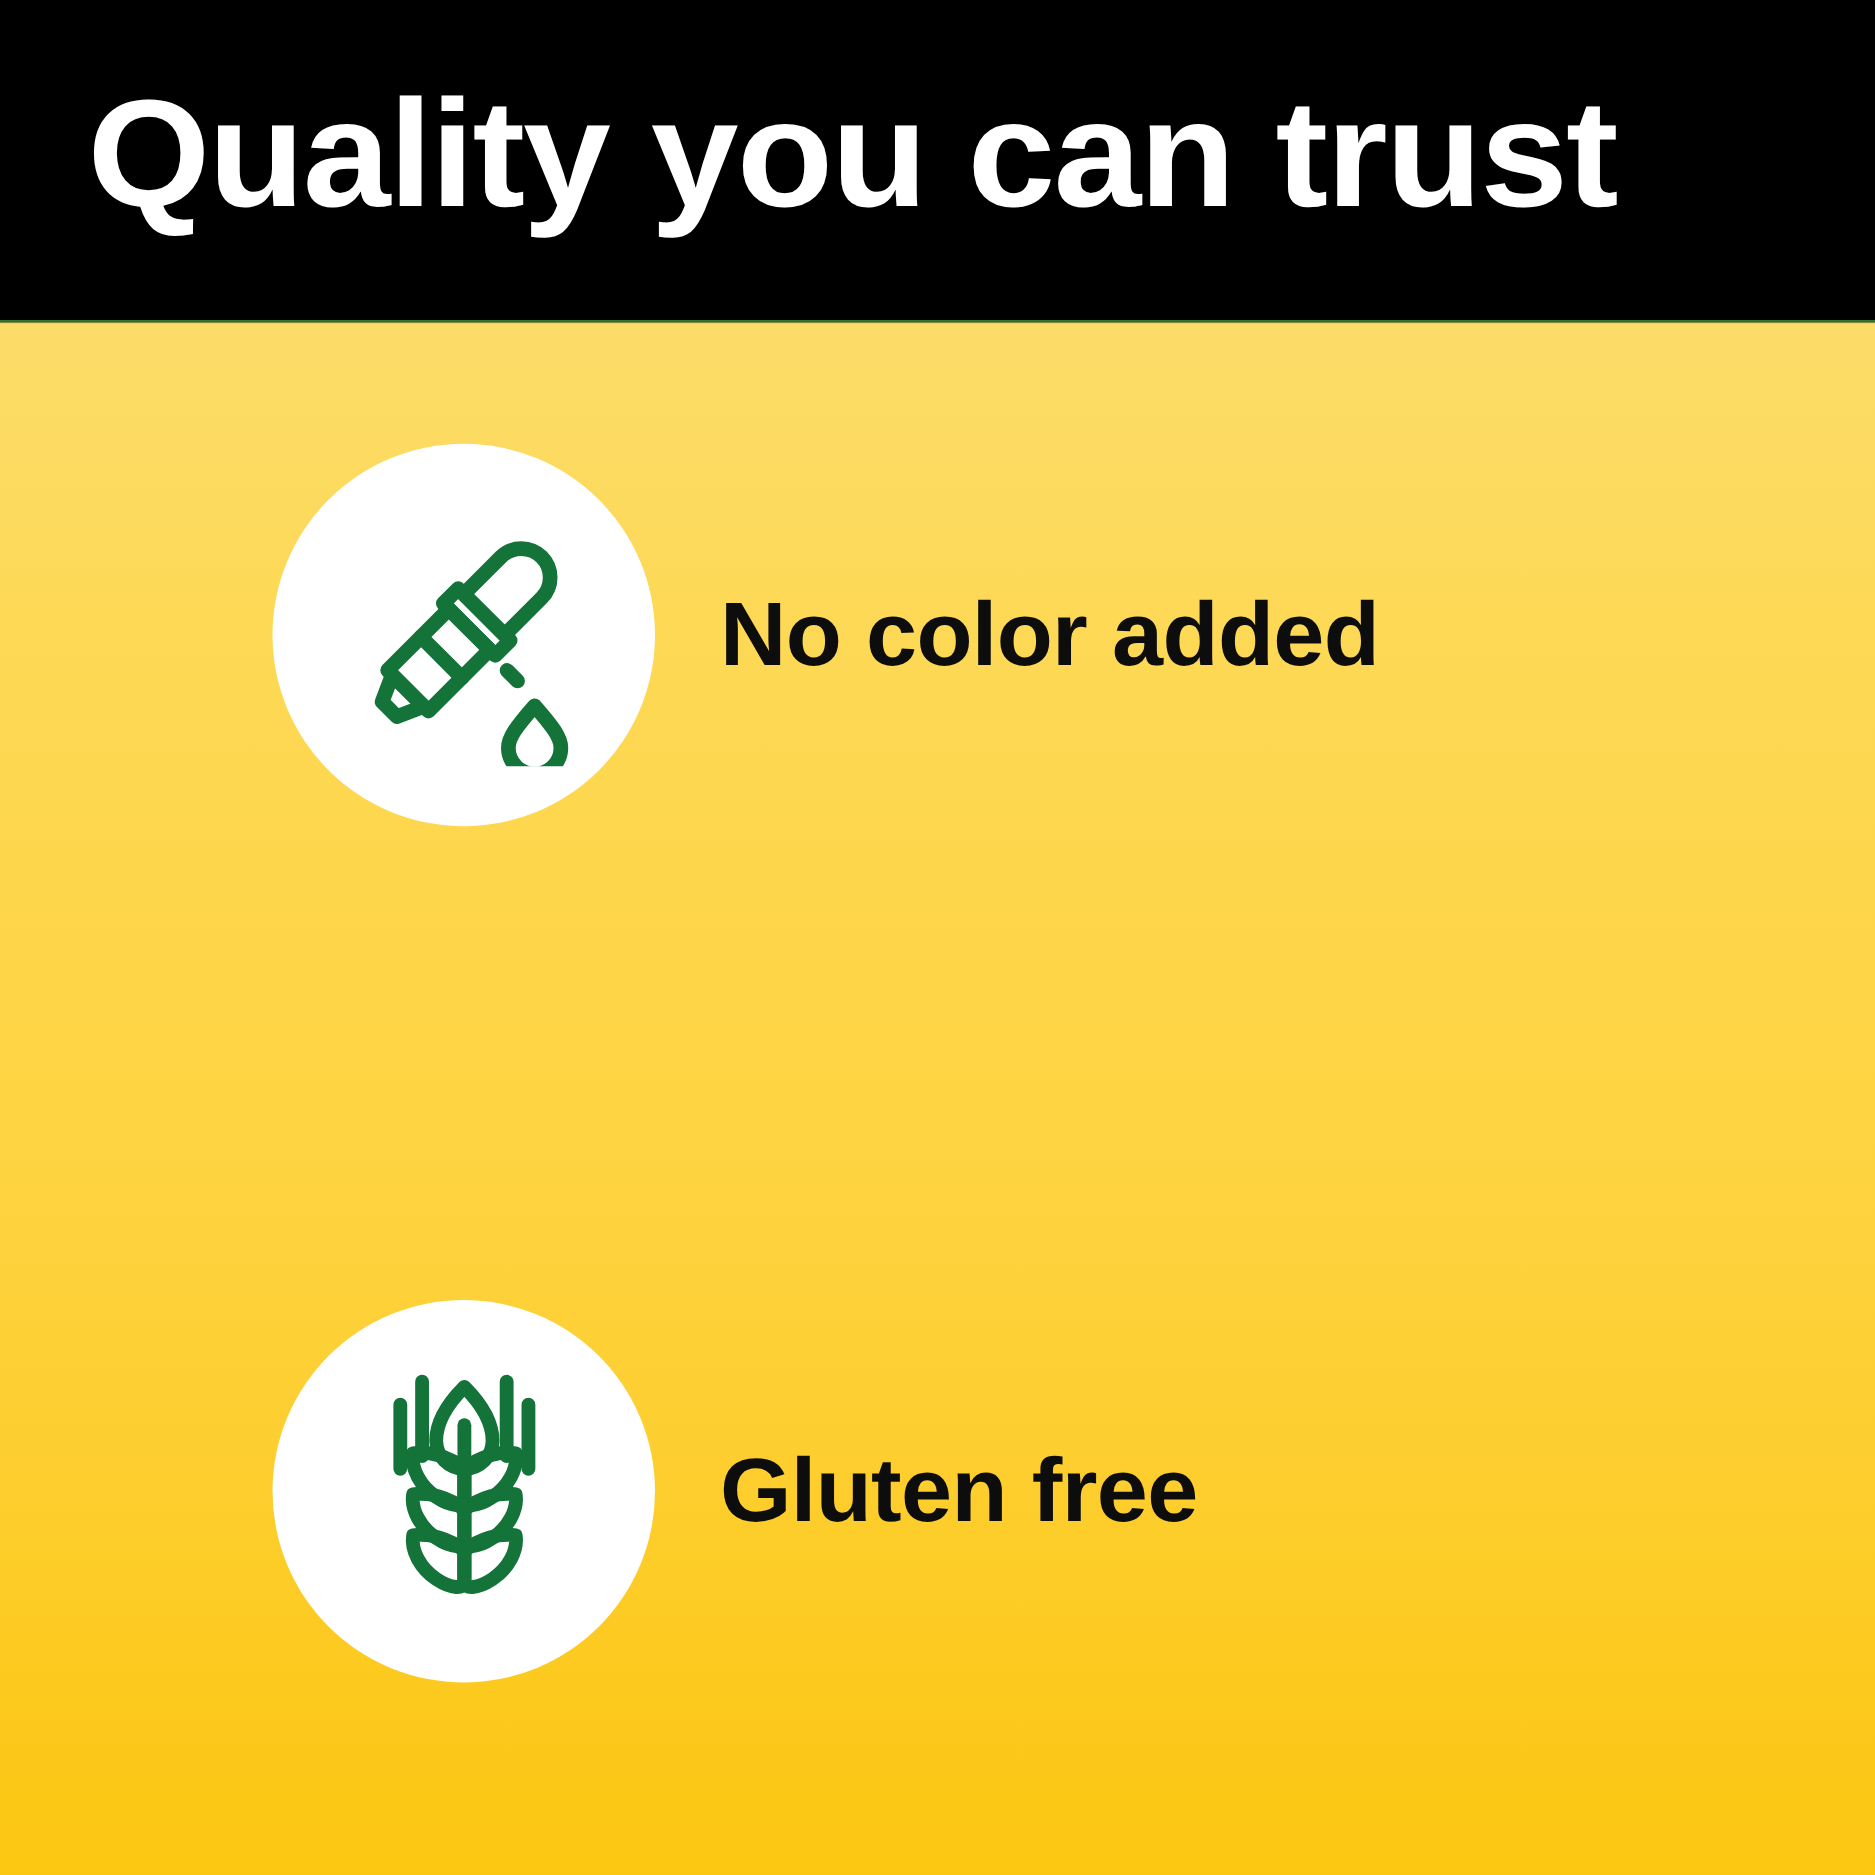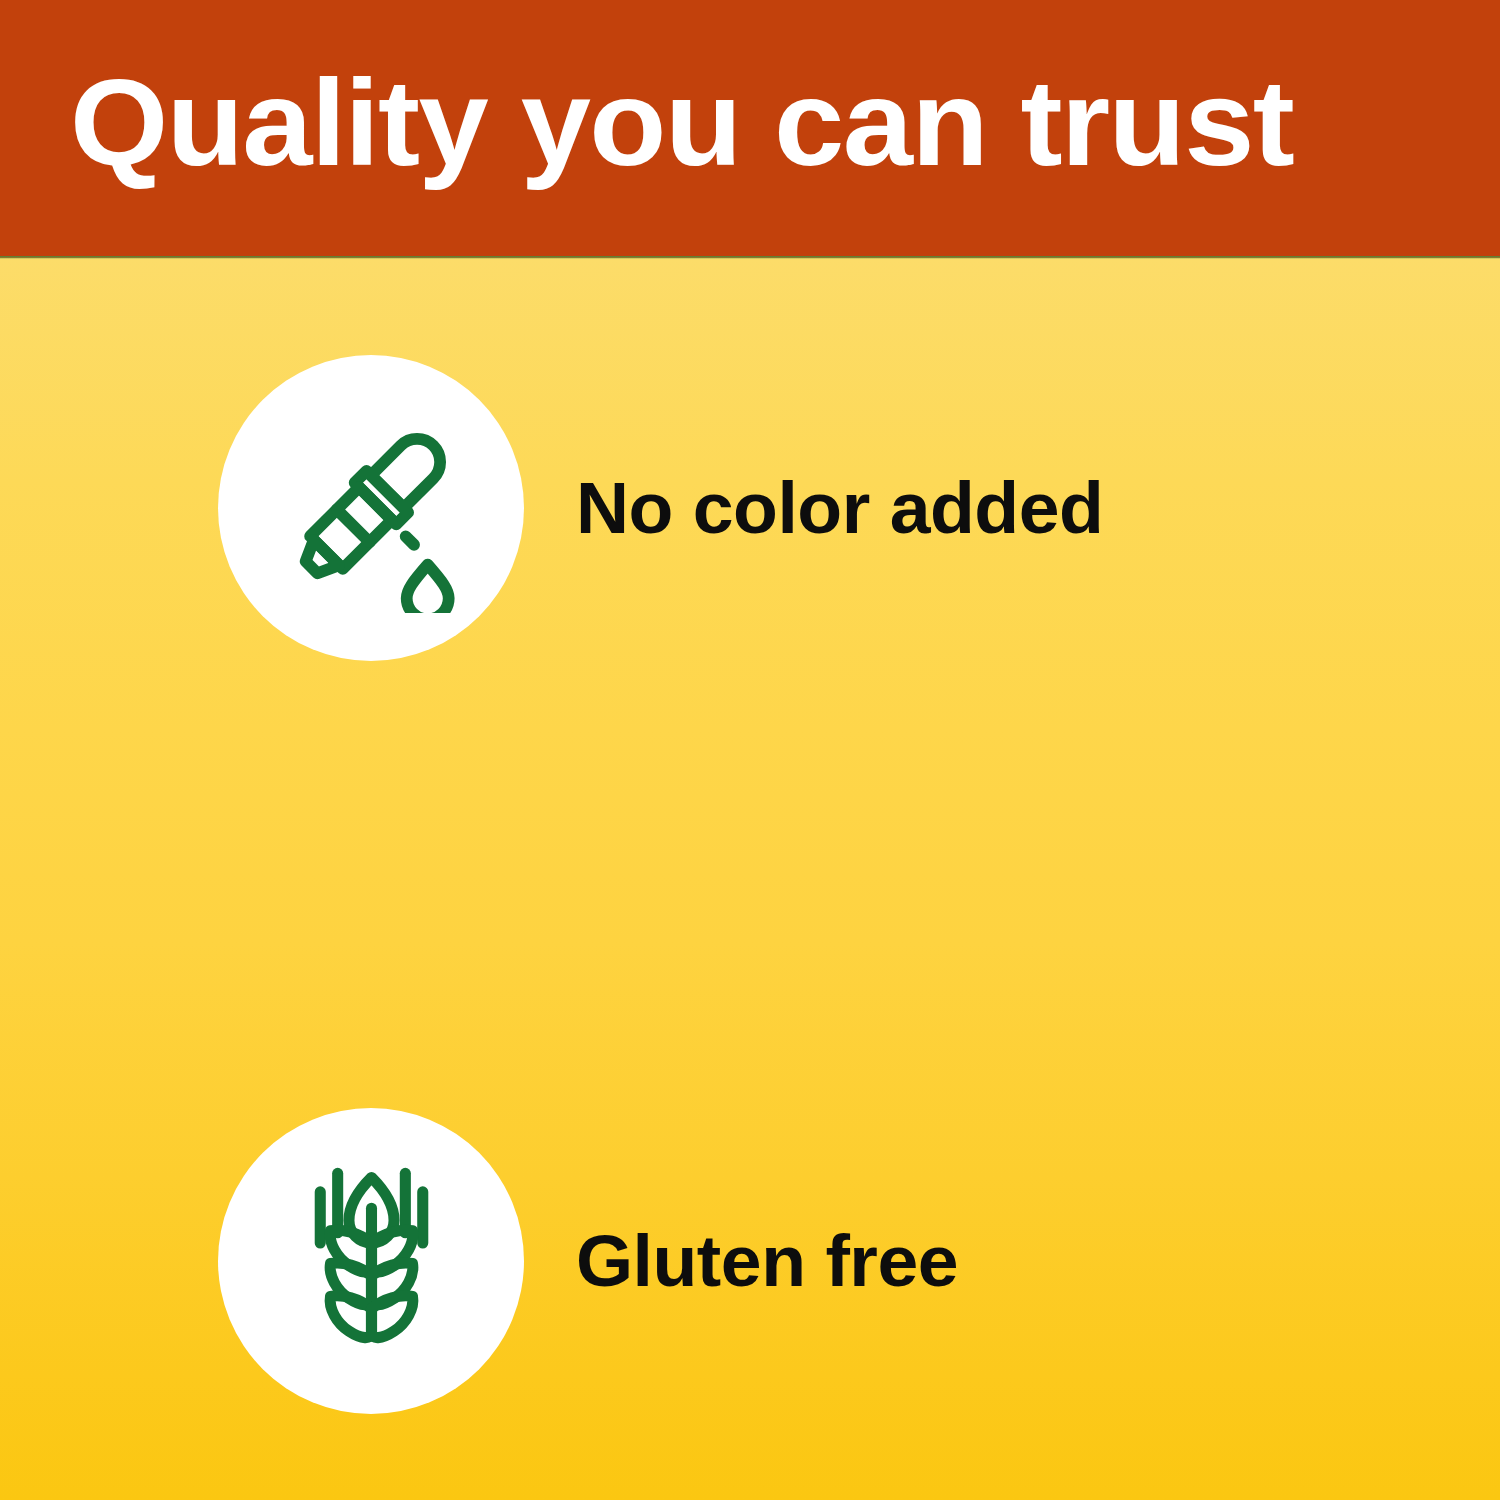--- a/index.html
+++ b/index.html
@@ -21,21 +21,21 @@
     overflow: hidden;
   }
 
   
   .header-banner {
     position: absolute;
     left: 0;
     top: 0;
     width: 1500px;
     height: 332px;
-    background: #c2410c;
+    background: #000000;
     overflow: hidden;
   }
   .header-title {
     position: absolute;
     left: 70px;
     top: 62px;
     font-family: "Liberation Sans", sans-serif;
     font-weight: bold;
     font-size: 122px;
     line-height: 122px;
@@ -74,21 +74,21 @@
 
   
   .feature-row {
     position: absolute;
     left: 0;
     width: 1220px;
     height: 306px;
   }
   #row-0 { top: 355px; }
   #row-1 { top: 700px; }
-  #row-2 { top: 1108px; }
+  #row-2 { top: 1040px; }
 
   .icon-badge {
     position: absolute;
     left: 218px;
     top: 0;
     width: 306px;
     height: 306px;
     border-radius: 50%;
     background: #FFFFFF;
     display: flex;

